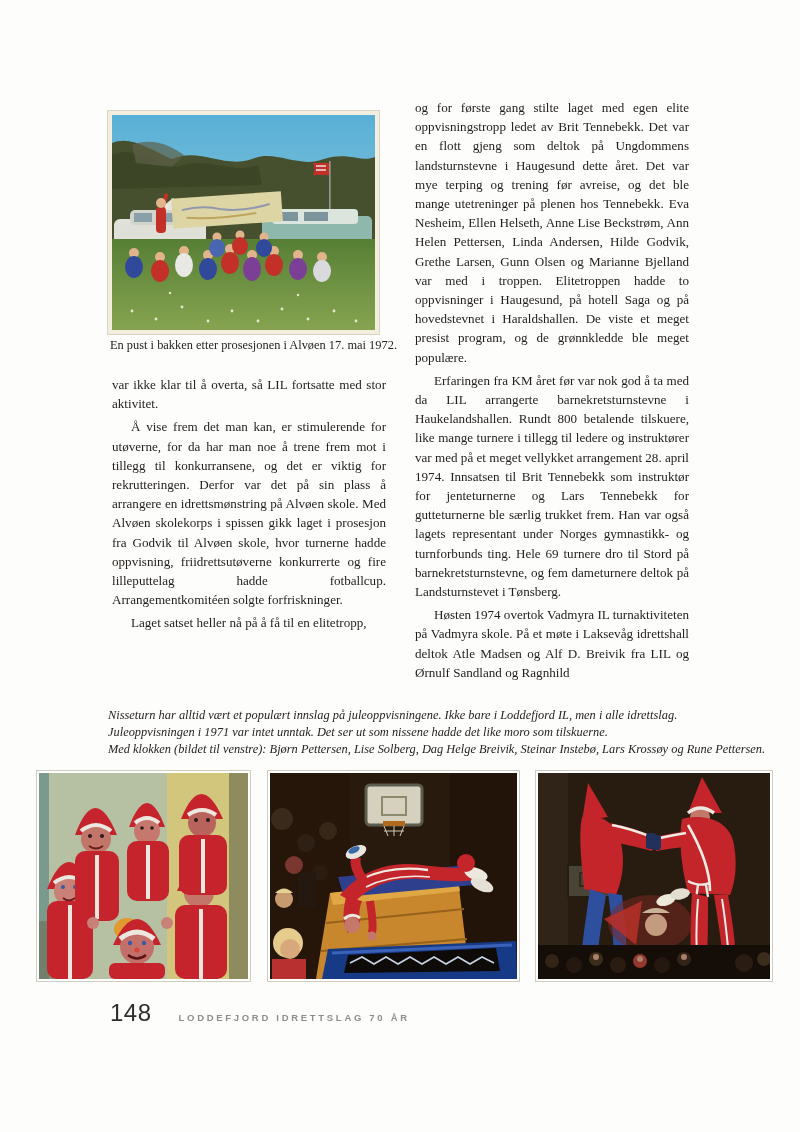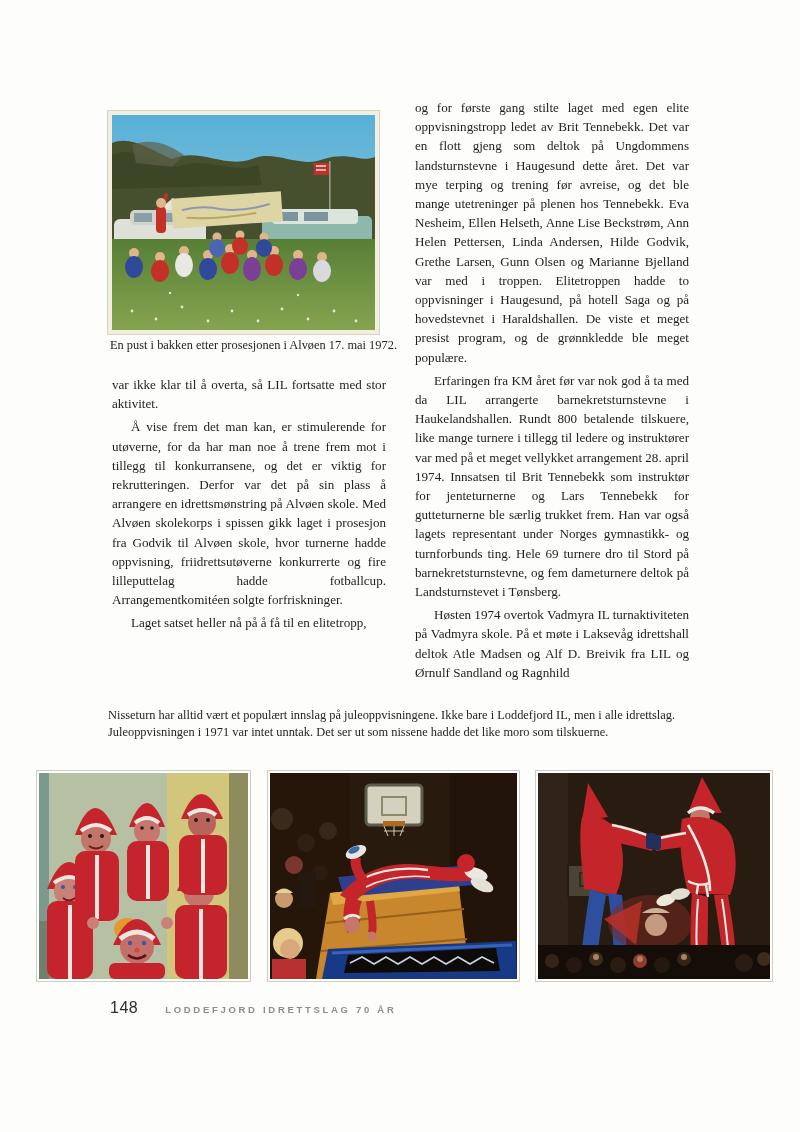--- a/index.html
+++ b/index.html
@@ -26,37 +26,37 @@
     width:282px;font-size:13.1px;line-height:19.2px;
     text-align:justify;hyphens:none;
   }
   .col-left{left:108px;top:371px;}
   .col-right{left:411px;top:94px;}
   .col p{margin:4px;text-indent:1.45em;}
   .col p.noindent{text-indent:0;}
   
   .mid-caption{
     left:108px;top:707px;width:620px;
-    font-size:12.4px;line-height:17.2px;color:#262320;
+    font-style:italic;font-size:12.4px;line-height:17.2px;color:#262320;
   }
   .mid-caption div{white-space:nowrap;}
   
   .bphoto{
     top:770px;background:#fff;padding:2px;border:1px solid #cfccc2;
   }
   .bphoto svg{display:block;}
   .bp1{left:36px;}
   .bp2{left:267px;}
   .bp3{left:535px;}
   
   .footer{
     left:110px;top:999px;display:flex;align-items:baseline;gap:27px;
     font-family:"Liberation Sans", sans-serif;
   }
-  .page-number{font-size:16px;color:#2d2d2d;letter-spacing:.5px;}
+  .page-number{font-size:24px;color:#2d2d2d;letter-spacing:.5px;}
   .book-title{font-size:9.5px;color:#8d8d8d;letter-spacing:2.7px;font-weight:bold;}
 </style>
 </head>
 <body>
 
 <figure class="abs top-photo" style="margin:0;">
   <svg width="263" height="215" viewBox="0 0 263 215" role="img">
     <defs>
       <linearGradient id="g-sky" x1="0" y1="0" x2="0" y2="1">
         <stop offset="0" stop-color="#58b0d6"></stop>
@@ -160,20 +160,21 @@
 
 <div class="abs col col-right">
   <p class="noindent">og for første gang stilte laget med egen elite oppvisningstropp ledet av Brit Tennebekk. Det var en flott gjeng som deltok på Ungdommens landsturnstevne i Haugesund dette året. Det var mye terping og trening før avreise, og det ble mange utetreninger på plenen hos Tennebekk. Eva Nesheim, Ellen Helseth, Anne Lise Beckstrøm, Ann Helen Pettersen, Linda Andersen, Hilde Godvik, Grethe Larsen, Gunn Olsen og Marianne Bjelland var med i troppen. Elitetroppen hadde to oppvisninger i Haugesund, på hotell Saga og på hovedstevnet i Haraldshallen. De viste et meget presist program, og de grønnkledde ble meget populære.</p>
   <p>Erfaringen fra KM året før var nok god å ta med da LIL arrangerte barnekretsturnstevne i Haukelandshallen. Rundt 800 betalende tilskuere, like mange turnere i tillegg til ledere og instruktører var med på et meget vellykket arrangement 28. april 1974. Innsatsen til Brit Tennebekk som instruktør for jenteturnerne og Lars Tennebekk for gutteturnerne ble særlig trukket frem. Han var også lagets representant under Norges gymnastikk- og turnforbunds ting. Hele 69 turnere dro til Stord på barnekretsturnstevne, og fem dameturnere deltok på Landsturnstevet i Tønsberg.</p>
   <p>Høsten 1974 overtok Vadmyra IL turnaktiviteten på Vadmyra skole. På et møte i Laksevåg idrettshall deltok Atle Madsen og Alf D. Breivik fra LIL og Ørnulf Sandland og Ragnhild</p>
 </div>
 
 <div class="abs mid-caption">
   <div>Nisseturn har alltid vært et populært innslag på juleoppvisningene. Ikke bare i Loddefjord IL, men i alle idrettslag.</div>
   <div>Juleoppvisningen i 1971 var intet unntak. Det ser ut som nissene hadde det like moro som tilskuerne.</div>
+  <div>Med klokken (bildet til venstre): Bjørn Pettersen, Lise Solberg, Dag Helge Breivik, Steinar Instebø, Lars Krossøy og Rune Pettersen.</div>
 </div>
 
 <figure class="abs bphoto bp1" style="margin:0;">
   <svg width="209" height="206" viewBox="0 0 209 206" role="img">
     <rect width="209" height="206" fill="#b6c0a2"></rect>
     <rect x="128" width="62" height="206" fill="#d2c67c"></rect>
     <rect x="190" width="19" height="206" fill="#8e8c5e"></rect>
     <rect x="0" width="10" height="206" fill="#7a9a8e"></rect>
     <rect x="0" y="148" width="44" height="58" fill="#6a6a52" opacity="0.55"></rect>
 

